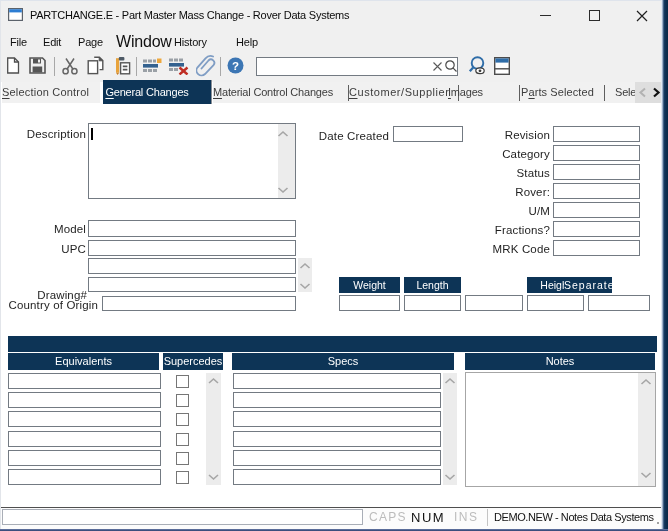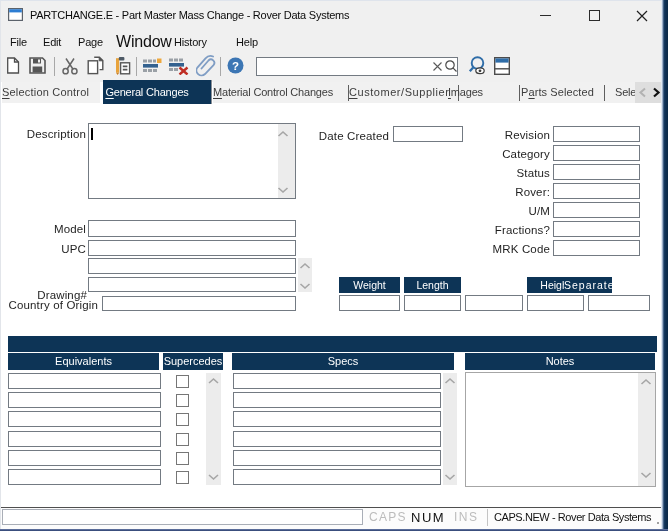--- a/index.html
+++ b/index.html
@@ -268,21 +268,21 @@
       <path d="M2.5 2 L7 6 L11.5 2" fill="none" stroke="#a6a6a6" stroke-width="1.6"></path>
     </svg>
 
 <div class="abs" style="left:0;top:507px;width:668px;height:1px;background:#4f4f4f;"></div>
 <div class="abs" style="left:0;top:508px;width:668px;height:21px;background:#fcfcfc;"></div>
 <div class="abs" style="left:2px;top:509px;width:361px;height:16px;background:#fff;border:1px solid #a9aeb7;box-sizing:border-box;"></div>
 <div class="abs" style="left:369px;top:508px;height:19px;line-height:19px;font-size:12px;letter-spacing:1.3px;color:#bcbcbc;">CAPS</div>
 <div class="abs" style="left:411px;top:508px;height:19px;line-height:19px;font-size:13px;letter-spacing:1.5px;color:#121212;">NUM</div>
 <div class="abs" style="left:454px;top:508px;height:19px;line-height:19px;font-size:12px;letter-spacing:1.5px;color:#bcbcbc;">INS</div>
 <div class="abs" style="left:487px;top:509px;width:1px;height:17px;background:#c4c4c4;"></div>
-<div class="abs" style="left:494px;top:508px;height:19px;line-height:19px;font-size:11px;letter-spacing:-0.42px;color:#121212;">CAPS.NEW - Rover Data Systems</div>
+<div class="abs" style="left:494px;top:508px;height:19px;line-height:19px;font-size:11px;letter-spacing:-0.42px;color:#121212;">DEMO.NEW - Notes Data Systems</div>
 <svg class="abs" style="left:656px;top:514px;" width="11" height="12" viewBox="0 0 11 12">
  <g fill="#a0a0a0">
         <rect x="7" y="2" width="2" height="2"></rect>
         <rect x="7" y="8" width="2" height="2"></rect>
         <rect x="1" y="8" width="2" height="2"></rect>
       </g>
 </svg>
 
 <div class="abs" style="left:0;top:0;width:1px;height:531px;background:#e2e5ea;"></div>
 <div class="abs" style="left:0;top:0;width:668px;height:1px;background:#dfe4ec;"></div>

